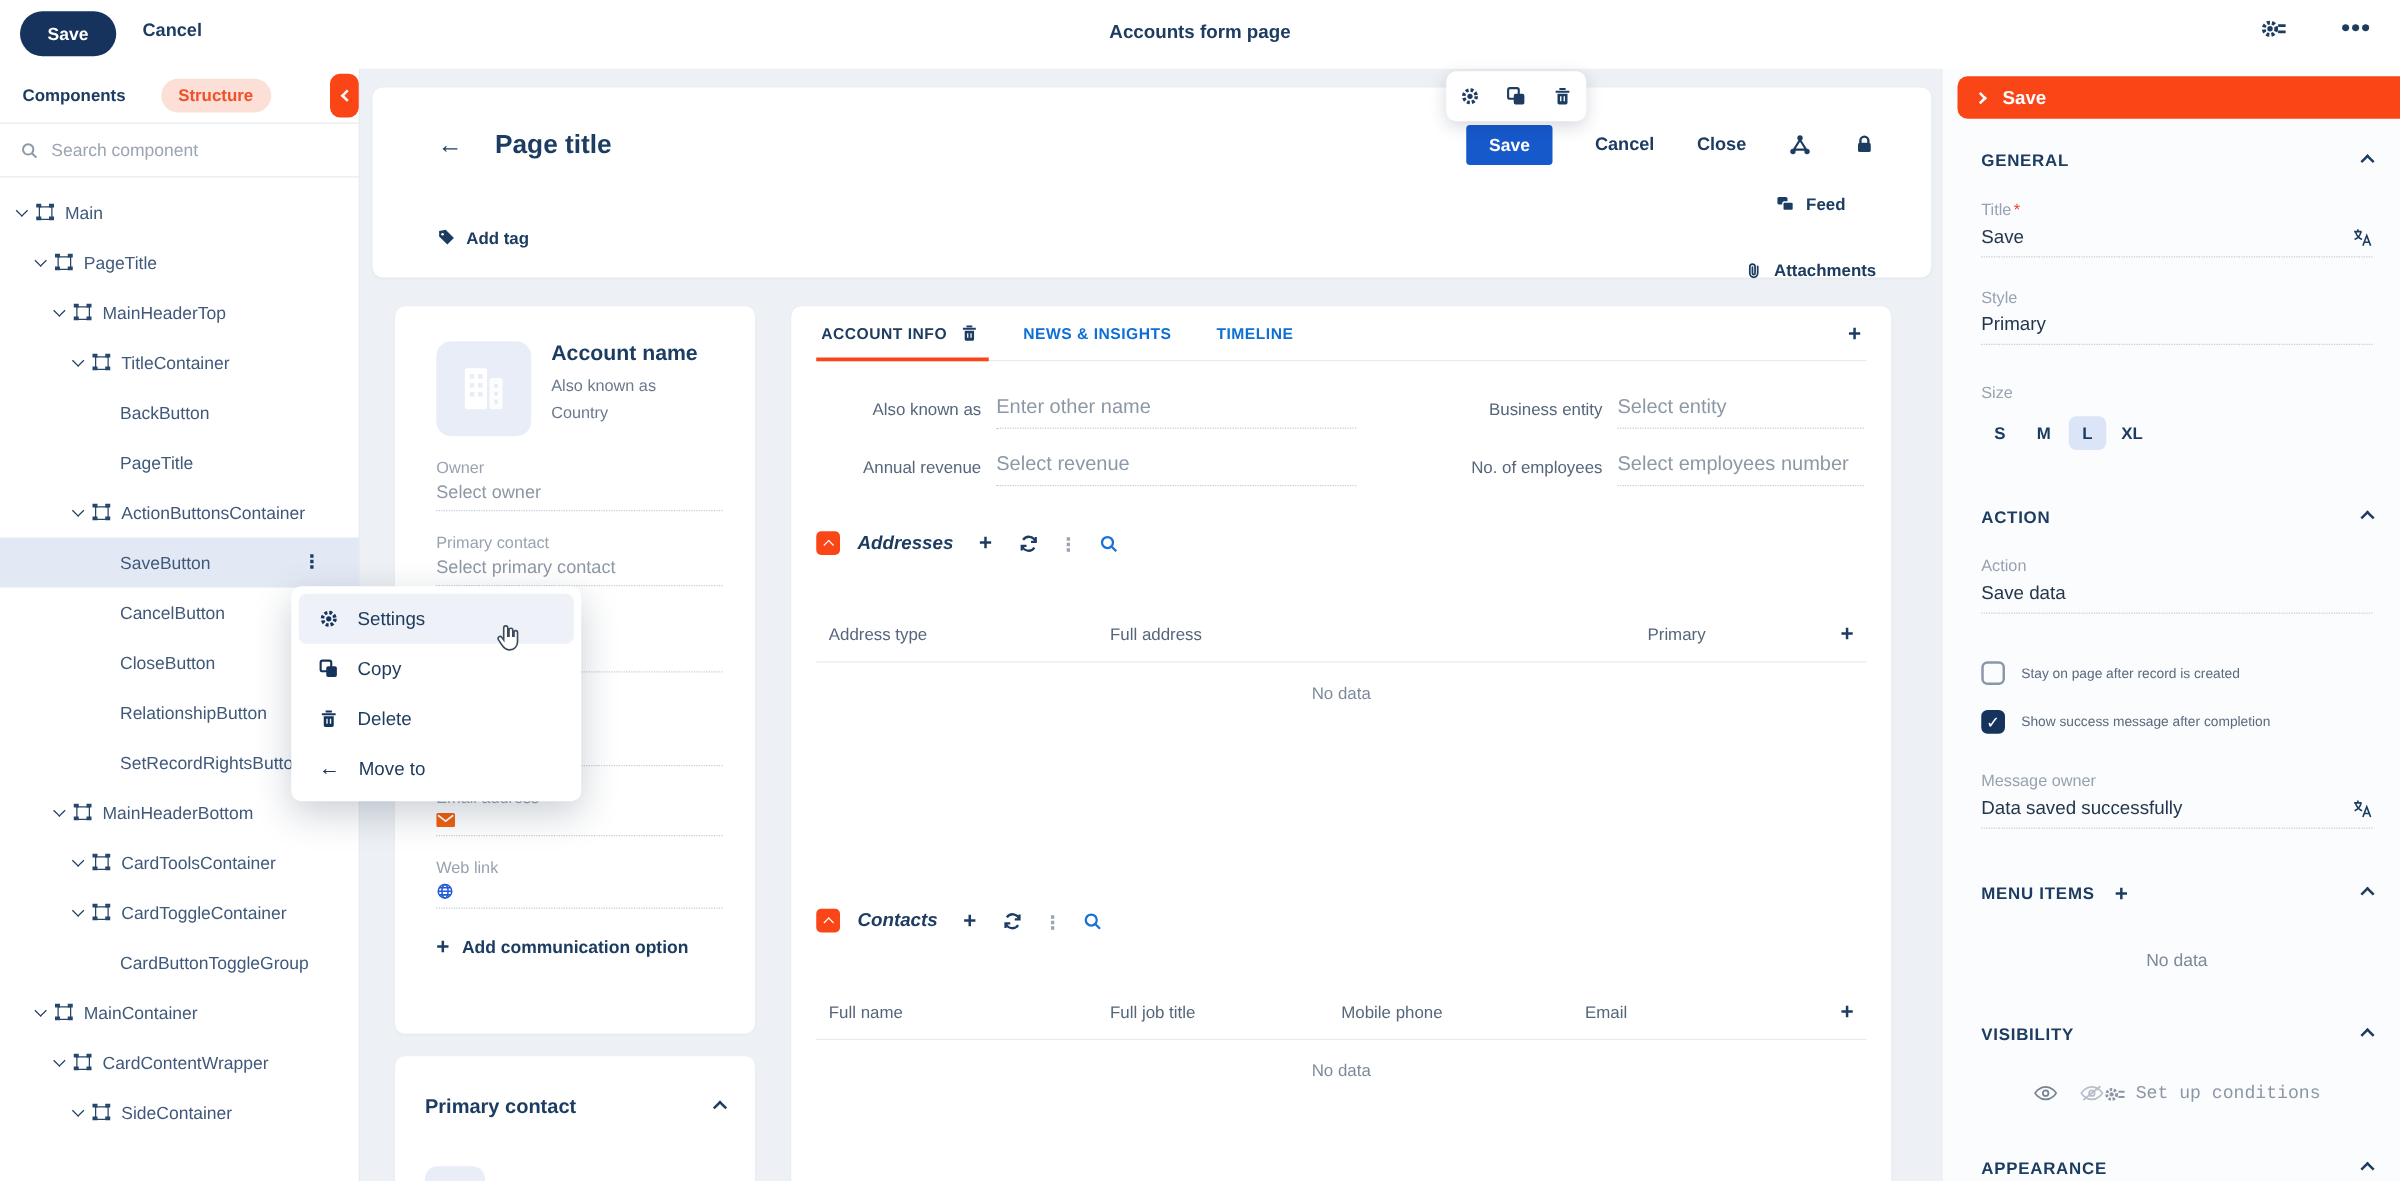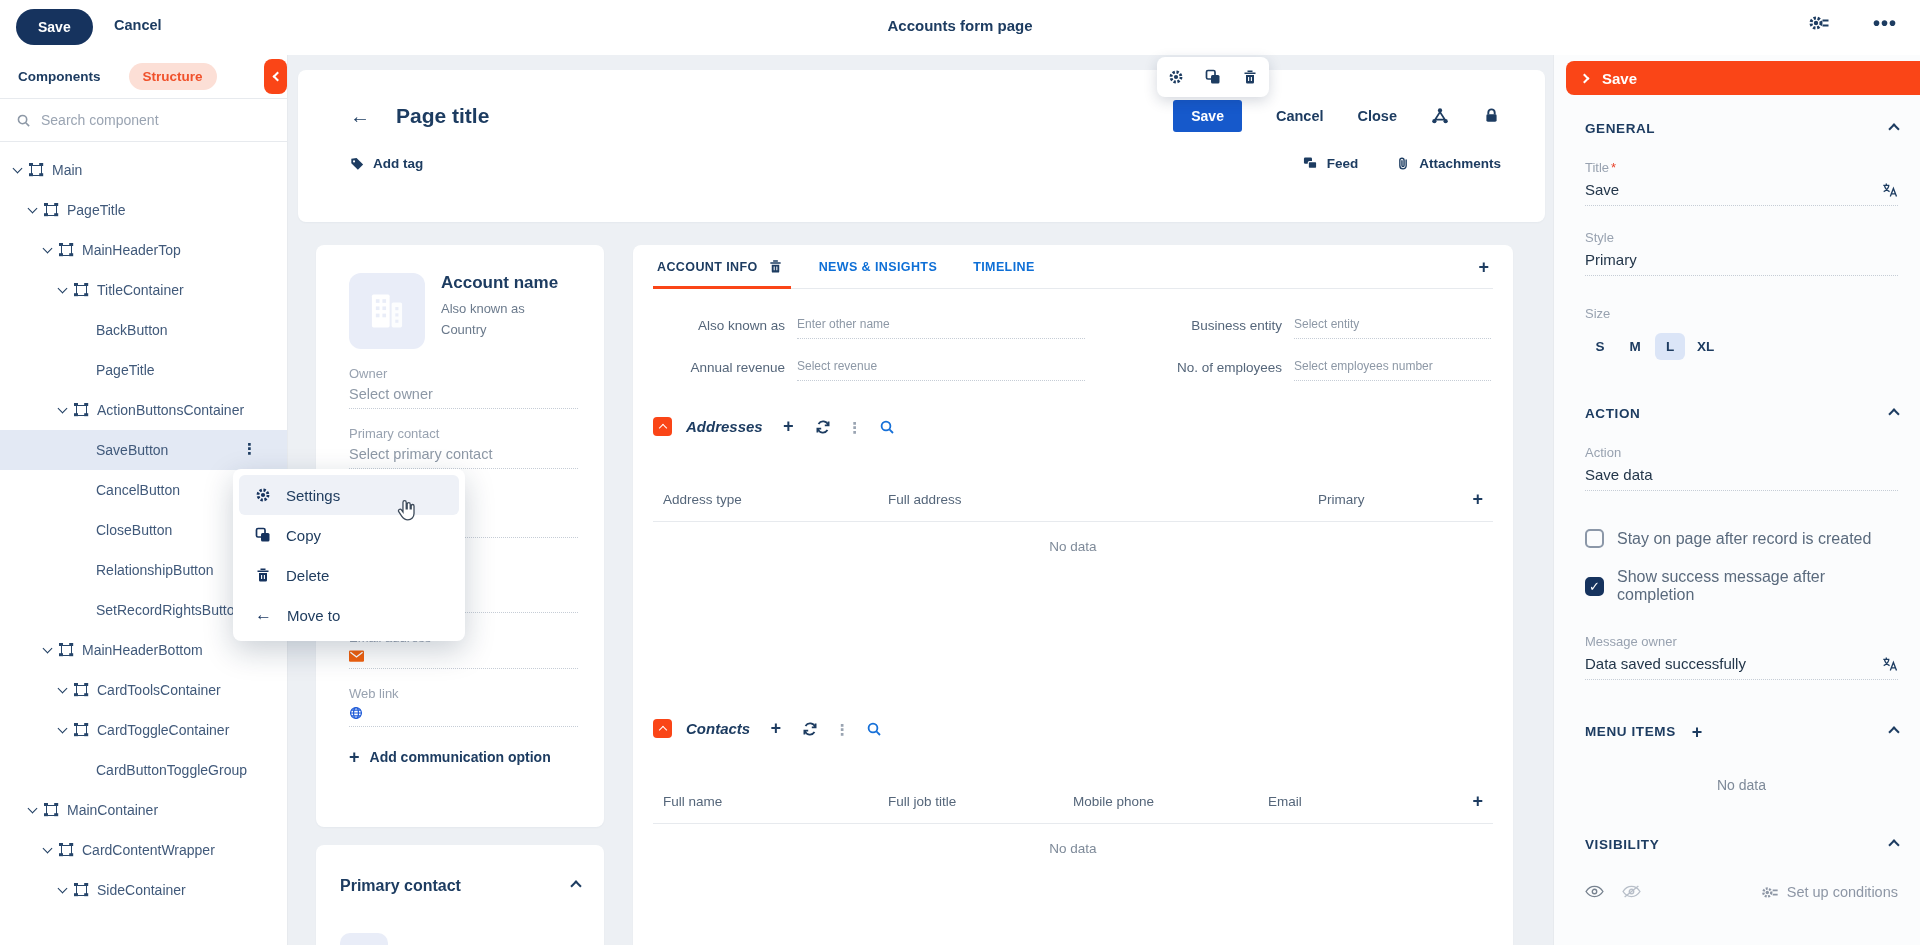--- a/index.html
+++ b/index.html
@@ -57,21 +57,21 @@
   .ph-row1{ display:flex; align-items:center; padding:30px 44px 0 52px;}
   .back{ font-size:20px; color:var(--navy); margin-right:26px; cursor:pointer;}
   .pg-title{ font-size:21px; font-weight:bold; color:var(--navy);}
   .ph-actions{ margin-left:auto; display:flex; align-items:center; gap:34px;}
   .btn-blue{ background:var(--blue); color:#fff; border:none; border-radius:3px; height:32px; padding:0 18px;
     font-size:14px; font-weight:bold; cursor:pointer; font-family:inherit;}
   .lnk{ font-size:14.5px; font-weight:bold; color:var(--navy); cursor:pointer;}
   .ph-icn{ width:18px; height:18px; color:var(--navy); cursor:pointer;}
   .ph-row2{ display:flex; align-items:center; padding:24px 44px 0 52px;}
   .tag-add{ display:flex; align-items:center; gap:9px; color:var(--navy); font-size:13.5px; font-weight:bold; cursor:pointer;}
-  .ph-right{ margin-left:auto; display:flex; align-items:center; gap:38px;}
+  .ph-right{ margin-left:auto; display:flex; align-items:center; gap:38px;flex-direction:column;}
   .with-icn{ display:flex; align-items:center; gap:9px; color:var(--navy); font-size:13.5px; font-weight:bold; cursor:pointer;}
 
   
   .acct-card{ left:28px; top:190px; width:288px; height:582px; padding:28px 26px 0 33px;}
   .acct-head{ display:flex; gap:16px;}
   .avatar{ width:76px; height:76px; background:#e9edf8; border-radius:12px; display:flex; align-items:center; justify-content:center; flex:0 0 auto;}
   .acct-name{ font-size:17px; font-weight:bold; color:var(--navy); margin-bottom:8px;}
   .acct-sub{ font-size:13px; color:#6b7a8c; margin-bottom:6px;}
   .fld{ margin-top:17px; border-bottom:1px dotted var(--dot); padding-bottom:6px;}
   .fld .lab{ font-size:13px; color:var(--label); margin-bottom:5px;}
@@ -89,21 +89,21 @@
   .main-card{ left:345px; top:190px; width:880px; height:720px; padding:0 20px;}
   .tabs{ display:flex; align-items:center; height:44px; border-bottom:1px solid var(--div); padding:0 4px; position:relative;}
   .tab{ font-size:12.5px; font-weight:bold; letter-spacing:.4px; cursor:pointer; color:var(--link); display:flex; align-items:center; gap:10px; height:100%; }
   .tab + .tab{ margin-left:36px; }
   .tab.active{ color:var(--navy); position:relative;}
   .tab.active::after{ content:""; position:absolute; left:-4px; right:-8px; bottom:-1px; height:3px; background:var(--orange);}
   .tab-trash{ width:15px; height:15px; color:var(--navy); cursor:pointer;}
   .tab-add{ margin-left:auto; cursor:pointer;}
   .form{ display:grid; grid-template-columns:130px 288px 185px 1fr; column-gap:12px; row-gap:20px; margin-top:28px; padding:0 2px;}
   .f-lab{ font-size:13.5px; color:#55667a; text-align:right; align-self:center; padding-bottom:6px;}
-  .f-val{ font-size:12px; color:var(--value); border-bottom:1px dotted var(--dot); padding-bottom:7px; align-self:end;}
+  .f-val{ font-size:16px; color:var(--value); border-bottom:1px dotted var(--dot); padding-bottom:7px; align-self:end;}
 
   .sect-head{ display:flex; align-items:center; gap:14px; margin-top:36px;font-style:italic;}
   .badge{ width:19px; height:19px; background:var(--orange); border-radius:4px; display:flex; align-items:center; justify-content:center; cursor:pointer;}
   .badge .chev-up{ border-color:#fff; width:6px; height:6px; border-width:1.8px; margin-top:3px;}
   .sect-title{ font-size:15px; font-weight:bold; color:var(--navy);}
   .sect-icn{ display:flex; align-items:center; gap:16px; margin-left:6px;}
   .sect-icn .icn{ width:16px; height:16px; cursor:pointer;}
   .icn-navy{ color:var(--navy);} .icn-gray{ color:#9aa4b2;} .icn-blue{ color:#1670d8;}
   .thead{ display:grid; margin-top:56px; font-size:13.5px; color:#55667a; padding:0 10px 14px 10px; border-bottom:1px solid var(--div);}
   .thead.addr{ grid-template-columns:225px 430px 1fr 36px;}
@@ -142,28 +142,28 @@
   .req{ color:#e8442c; margin-left:2px;}
   .ifld .vrow{ display:flex; align-items:center; justify-content:space-between;}
   .ifld .val{ font-size:15px; color:var(--dark-val);}
   .ticn{ width:16px; height:16px; color:var(--navy); cursor:pointer;}
   .size-lab{ margin-top:30px; font-size:13px; color:var(--label);}
   .chips{ display:flex; gap:5px; margin-top:12px;}
   .chip{ min-width:30px; height:27px; display:flex; align-items:center; justify-content:center; padding:0 7px;
     font-size:13.5px; font-weight:bold; color:var(--navy); border-radius:6px; cursor:pointer;}
   .chip.selected{ background:#dbe5f7;}
   .mt-44{ margin-top:46px;} .mt-42{ margin-top:44px;justify-content:space-between;}
-  .cbrow{ display:flex; align-items:center; gap:13px; margin-top:20px; font-size:16px; color:#5a6a7d;}
+  .cbrow{ display:flex; align-items:center; gap:13px; margin-top:20px; font-size:11px; color:#5a6a7d;}
   .cbrow.first{ margin-top:38px;}
   .cb{ width:19px; height:19px; border:2px solid #8b97a8; border-radius:5px; flex:0 0 auto; cursor:pointer;}
   .cb.checked{ background:var(--navy-deep); border-color:var(--navy-deep); display:flex; align-items:center; justify-content:center;}
   .cb.checked::after{ content:"✓"; color:#fff; font-size:13px; font-weight:bold;}
   .mi-head{ display:flex; align-items:center; gap:16px;}
   .insp-nodata{ text-align:center; font-size:14px; color:#7e8a99; margin-top:38px;}
-  .vis-row{ display:flex; align-items:center; justify-content:space-between; margin-top:32px;}
+  .vis-row{ display:flex; align-items:center; justify-content:center; margin-top:32px;font-family:Liberation Mono, monospace;}
   .eyes{ display:flex; gap:18px; align-items:center;}
   .eye-on{ width:19px; height:14px; color:#77828f; cursor:pointer;}
   .eye-off{ width:19px; height:14px; color:#b8bfc9; cursor:pointer;}
   .setup{ display:flex; align-items:center; gap:8px; color:#8d96a5; font-size:14.5px; cursor:pointer;}
   .setup .icn{ width:18px; height:14px; color:#8d96a5;}
   svg{ display:block;}
 </style>
 </head>
 <body>
 

